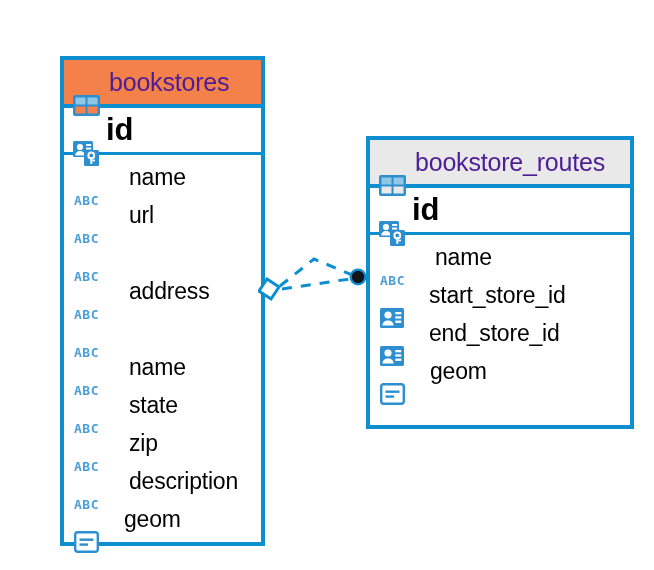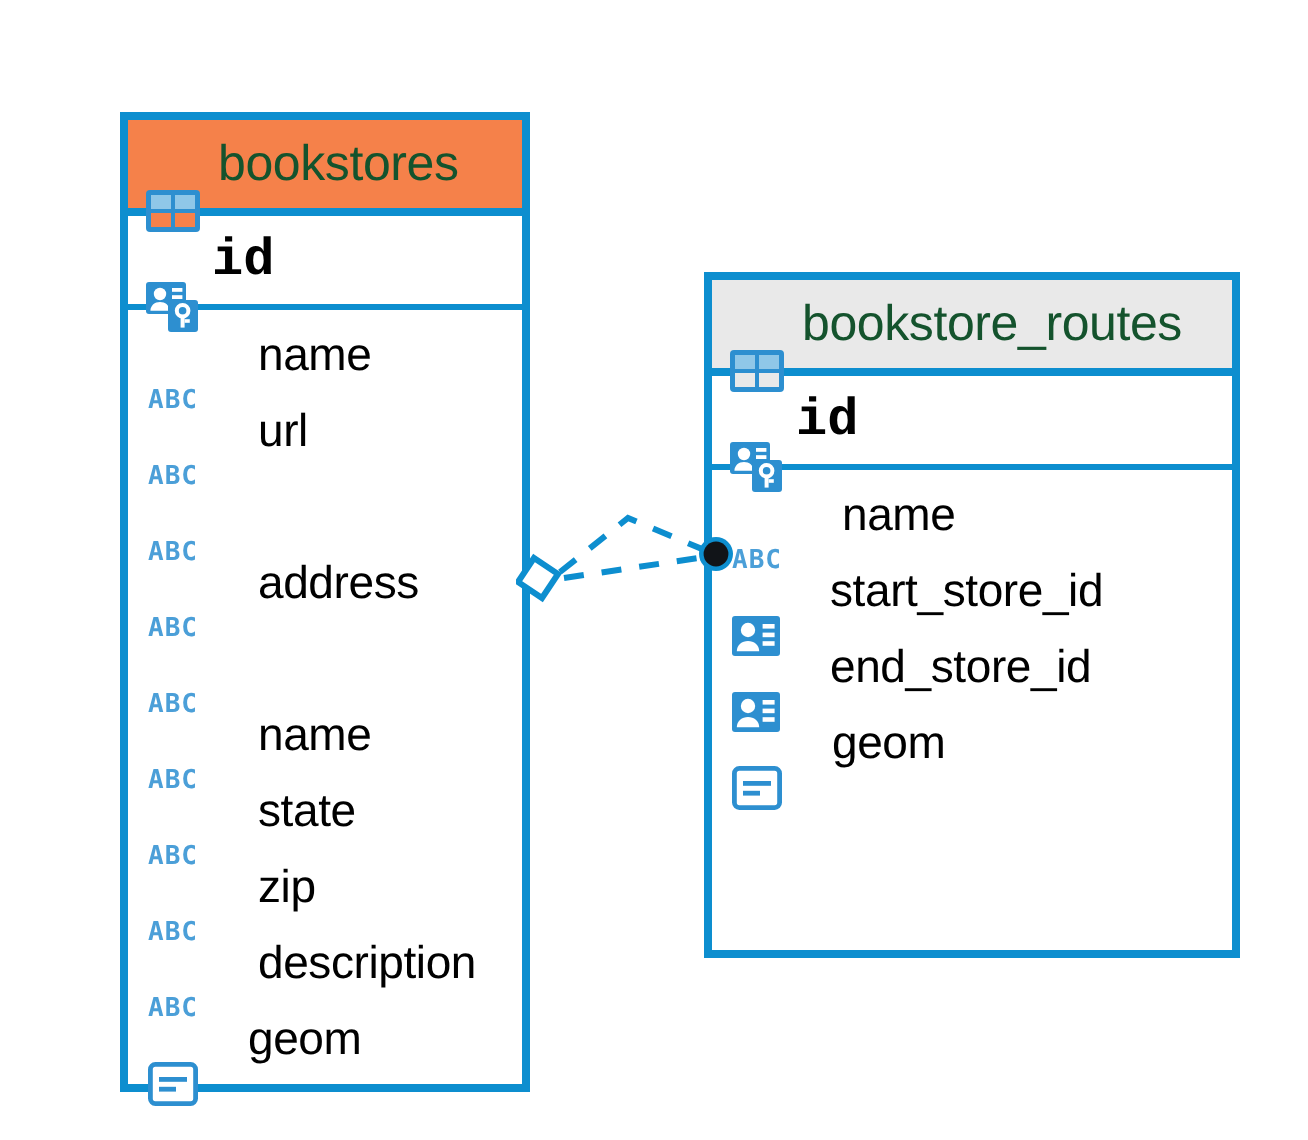--- a/index.html
+++ b/index.html
@@ -26,60 +26,59 @@
     border: 4px solid #0d8ecf;
     background: #ffffff;
   }
   #entity-bookstores {
     left: 60px;
     top: 56px;
     width: 205px;
     height: 490px;
   }
   #entity-bookstore-routes {
-    left: 352px;
+    left: 366px;
     top: 136px;
     width: 268px;
-    height: 343px;
+    height: 293px;
   }
 
   .entity-header {
     box-sizing: border-box;
     display: flex;
     align-items: center;
     height: 48px;
     padding-left: 9px;
     border-bottom: 4px solid #0d8ecf;
   }
   .header-orange { background: #f5814a; }
   .header-gray   { background: #e9e9e9; }
 
   .entity-title {
     font-size: 25px;
-    color: #14532d;
+    color: #4c1d95;
     margin-left: 9px;
     white-space: nowrap;
     letter-spacing: -0.2px;
   }
 
   .pk-row {
     box-sizing: border-box;
     display: flex;
     align-items: center;
     height: 47px;
     padding-left: 9px;
     border-bottom: 3px solid #0d8ecf;
     background: #ffffff;
   }
   .pk-label {
-    font-size: 26px;
+    font-size: 31px;
     font-weight: bold;
     color: #000000;
     margin-left: 7px;
-    font-family: Liberation Mono, monospace;
   }
 
   .field-list {
     padding-top: 3px;
   }
   .field-row {
     display: flex;
     align-items: center;
     height: 38px;
     padding-left: 10px;

